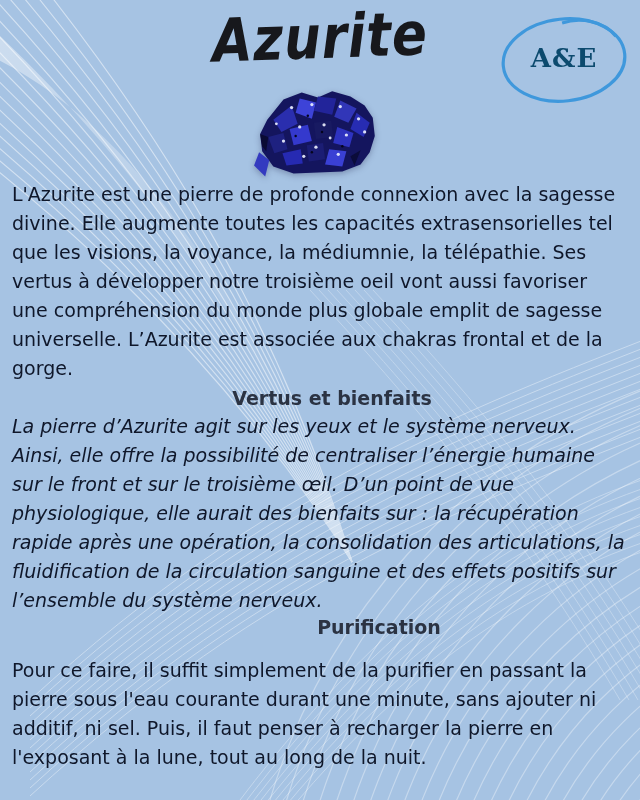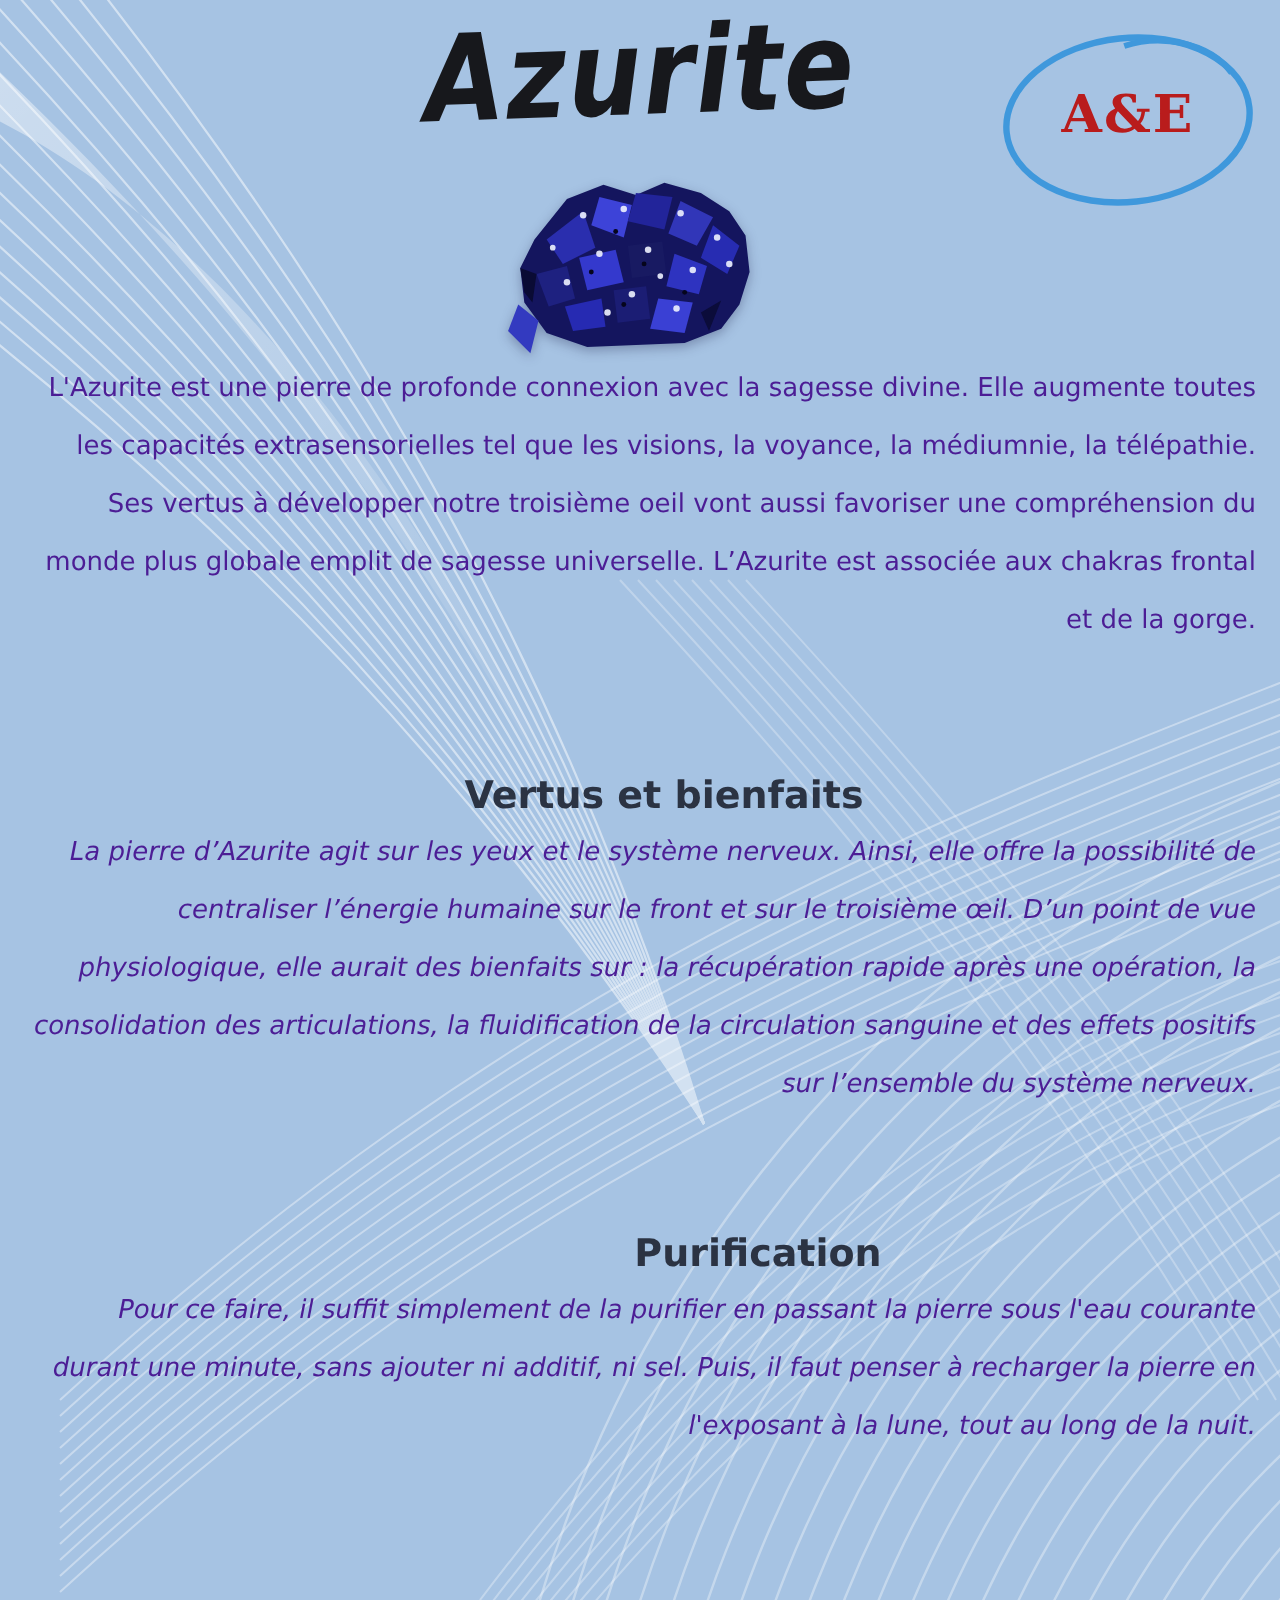--- a/index.html
+++ b/index.html
@@ -8,34 +8,34 @@
   .bg{position:absolute;left:0;top:0;width:640px;height:800px;}
 
   .title{position:absolute;top:2px;left:0;width:640px;margin:0;text-align:center;
          font-size:60px;font-weight:bold;font-style:italic;color:#17181c;
          transform:rotate(-2deg) scaleX(.86);letter-spacing:1px;}
 
   .logo{position:absolute;top:10px;right:6px;width:140px;height:100px;}
   .logo svg{position:absolute;left:0;top:0;}
   .logo-text{position:absolute;top:33px;left:0;width:140px;text-align:center;
              font-family:"DejaVu Serif",serif;font-weight:bold;font-size:26px;
-             color:#b91c1c;letter-spacing:1px;}
+             color:#0c4a6e;letter-spacing:1px;}
 
   .stone{position:absolute;top:87px;left:251px;width:138px;height:96px;
          filter:drop-shadow(0 2px 3px rgba(15,15,60,.3));}
 
-  .txt{position:absolute;left:12px;width:616px;margin:0;text-align:right;
-       font-size:13px;line-height:29px;color:#4c1d95;}
+  .txt{position:absolute;left:12px;width:616px;margin:0;text-align:left;
+       font-size:19px;line-height:29px;color:#0f172a;}
   .intro{top:180px;}
   .h2{position:absolute;left:12px;width:640px;margin:0;text-align:center;
       font-size:19px;font-weight:bold;color:#2b3343;}
   .h2a{top:387px;}
   .body2{top:412px;font-style:italic;}
   .h2b{top:616px;margin-left:47px;}
-  .body3{top:641px;font-style:italic;}
+  .body3{top:656px;}
 </style>
 </head>
 <body>
 
 <div class="page">
 
   <svg class="bg" viewBox="0 0 640 800" aria-hidden="true">
     <defs>
       <linearGradient id="veilGrad" x1="0%" y1="0%" x2="55%" y2="95%">
         <stop offset="0%" stop-color="#ffffff" stop-opacity="0.5"></stop>

